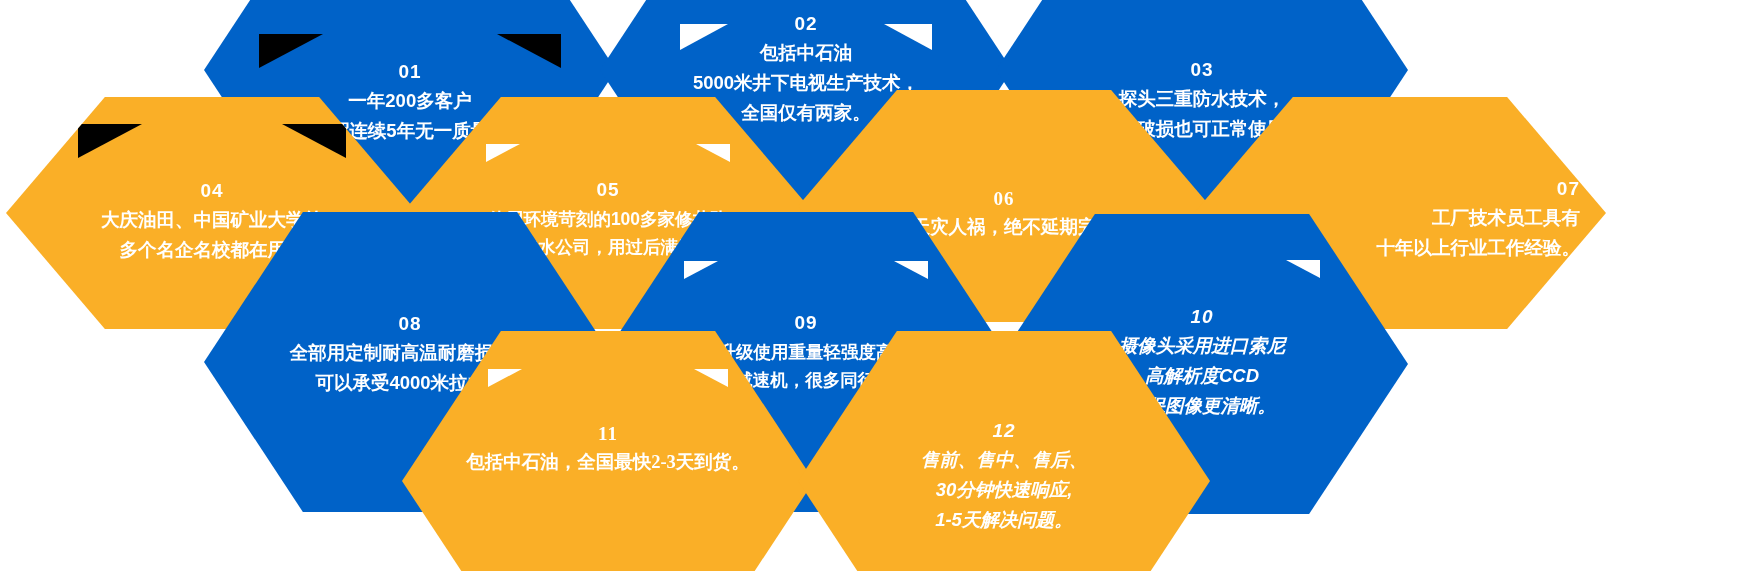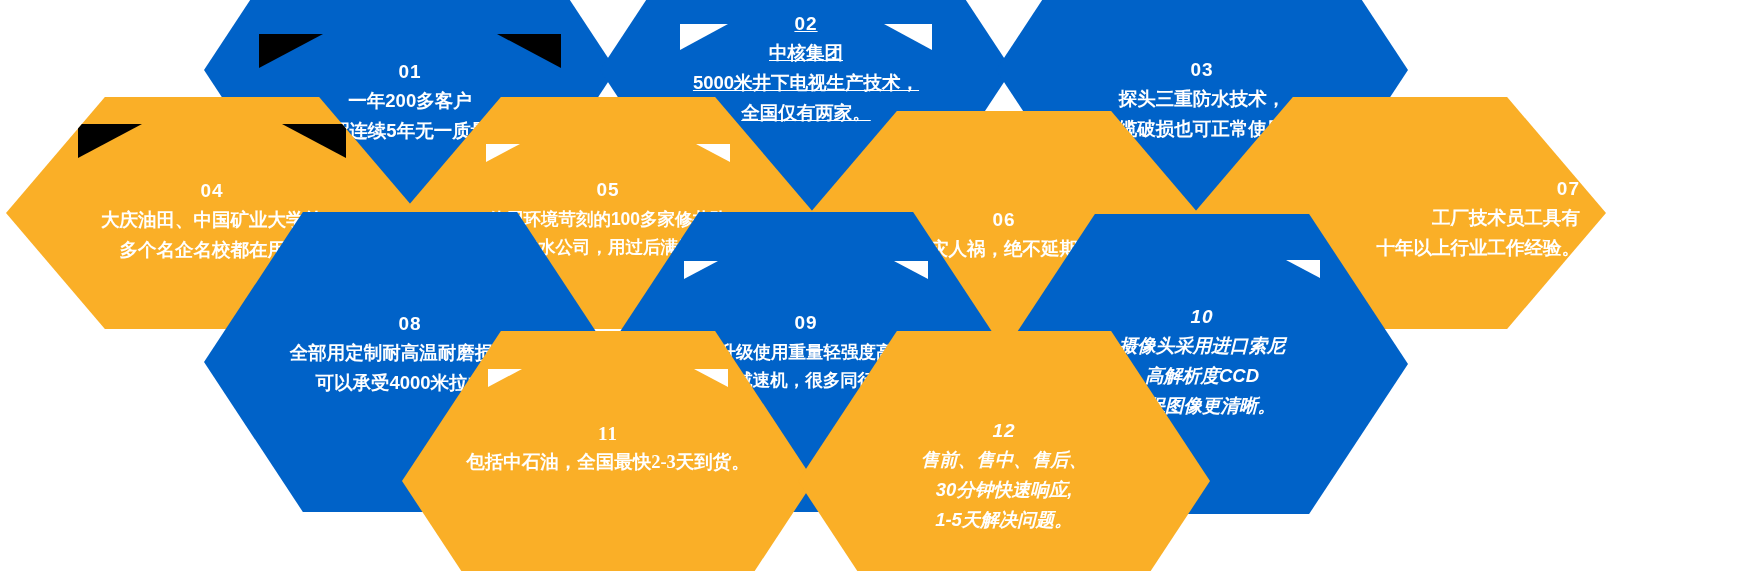--- a/index.html
+++ b/index.html
@@ -107,24 +107,24 @@
       <div class="hex-lines">
         <span class="ln">一年200多客户</span>
         <span class="ln">外贸内贸连续5年无一质量投诉。</span>
       </div>
     </div>
   </div>
 
   <div class="hex blue tall" style="left:600px; top:-80px;">
     <div class="wedge white sm left" style="left:80px;  top:104px;"></div>
     <div class="wedge white sm right" style="right:80px; top:104px;"></div>
-    <div class="hex-inner" style="text-decoration:underline;">
+    <div class="hex-inner" style="">
       <div class="hex-num">02</div>
       <div class="hex-lines">
-        <span class="ln">中核集团</span>
+        <span class="ln">包括中石油</span>
         <span class="ln">5000米井下电视生产技术，</span>
         <span class="ln">全国仅有两家。</span>
       </div>
     </div>
   </div>
 
   <div class="hex blue tall" style="left:996px; top:-80px;">
     <div class="hex-inner" style="margin-top:62px;">
       <div class="hex-num">03</div>
       <div class="hex-lines">
@@ -151,21 +151,21 @@
     <div class="wedge white xs right" style="right:84px; top:47px;"></div>
     <div class="hex-inner" style="margin-top:14px;">
       <div class="hex-num">05</div>
       <div class="hex-lines" style="font-size:17.5px;">
         <span class="ln">使用环境苛刻的100多家修井队</span>
         <span class="ln">自来水公司，用过后满意。</span>
       </div>
     </div>
   </div>
 
-  <div class="hex orange" style="left:798px; top:111px;">
+  <div class="hex orange" style="left:798px; top:90px;font-family:Liberation Serif, serif;">
     <div class="hex-inner" style="margin-top:18px;">
       <div class="hex-num">06</div>
       <div class="hex-lines">
         <span class="ln">除非天灾人祸，绝不延期完工。</span>
       </div>
     </div>
   </div>
 
   <div class="hex orange" style="left:1194px; top:97px;text-align:right;">
     <div class="hex-inner" style="margin-top:14px;">

